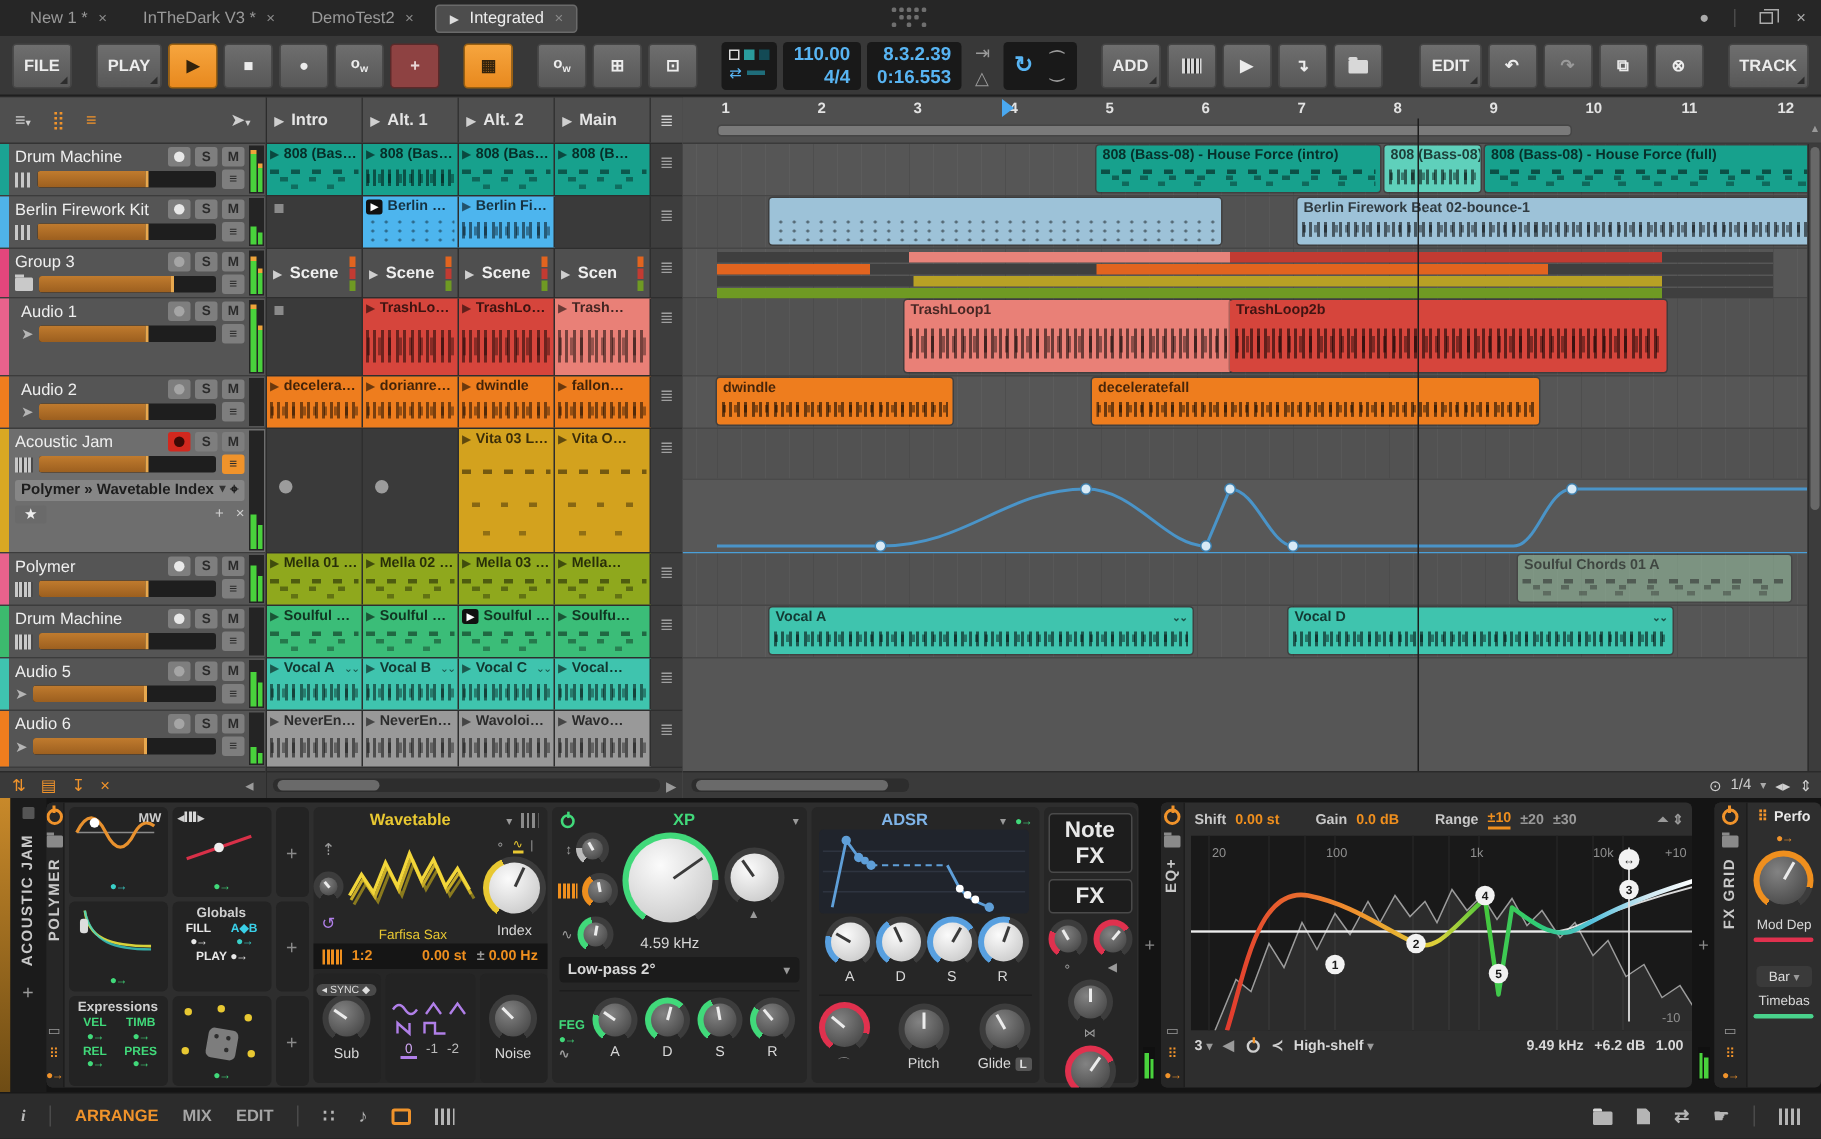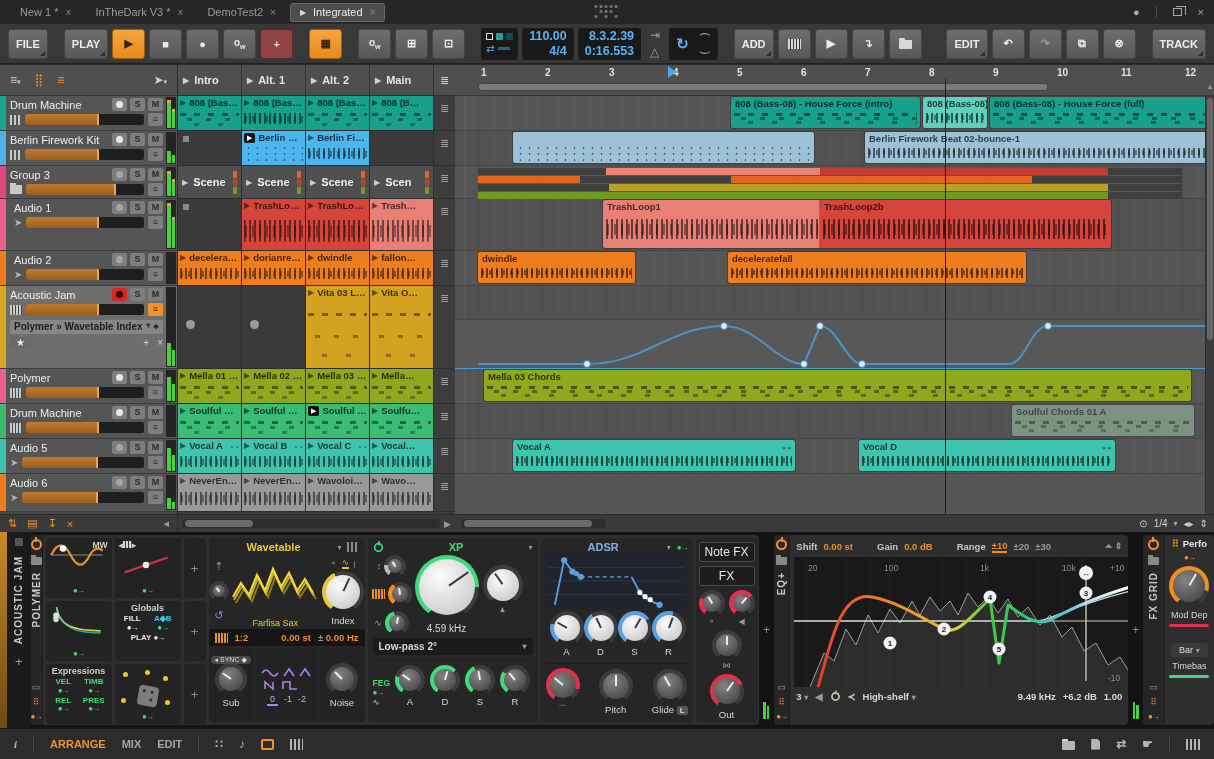--- a/index.html
+++ b/index.html
@@ -206,21 +206,21 @@
 .feglab{color:#41d97a;font-size:8.5px;font-weight:bold;line-height:1.1}
 .kcol{display:flex;flex-direction:column;align-items:center;gap:1px}
 
 .envcol{width:152px;background:#262626;border-radius:4px;display:flex;flex-direction:column;padding:3px 5px}
 .envt{flex:1;text-align:center;color:#7fb4e8;font-weight:bold;font-size:11px}
 .envknobs{display:flex;justify-content:space-between;padding:2px 4px}
 .envbot{display:flex;align-items:center;justify-content:space-between;margin-top:4px;padding-top:4px;border-top:1px solid #1d1d1d}
 .lbadge{background:#555;border-radius:2px;font-size:8px;padding:0 3px;color:#ddd}
 
 .outcol{width:62px;background:#262626;border-radius:4px;display:flex;flex-direction:column;align-items:center;gap:4px;padding:4px 3px}
-.fxbtn{width:100%;background:#1d1d1d;border:1px solid #4a4a4a;border-radius:3px;color:#e8e8e8;font-size:12px;font-weight:normal;text-align:center;padding:2px 0}
+.fxbtn{width:100%;background:#1d1d1d;border:1px solid #4a4a4a;border-radius:3px;color:#e8e8e8;font-size:15px;font-weight:bold;text-align:center;padding:2px 0}
 .devgap{width:15px;display:flex;flex-direction:column;align-items:center;justify-content:center;color:#8a8a8a;font-size:12px;position:relative}
 .mmet{position:absolute;bottom:8px;width:8px;height:22px;background:#101010;display:flex;gap:1px;align-items:flex-end;padding:1px}
 .mmet i{flex:1;background:#49d23c;height:85%}
 
 .eqbody{width:338px;display:flex;flex-direction:column;padding:3px 4px}
 .eqhead{display:flex;align-items:center;gap:6px;font-size:9.5px;font-weight:bold;padding:2px 2px 4px}
 .glab{color:#c8c8c8}
 .rsel{color:#9a9a9a}
 .rsel.sel{color:#ef8f1e;border-bottom:2px solid #ef8f1e}
 .eqicons{margin-left:auto;color:#9a9a9a;font-size:9px}
@@ -1085,28 +1085,20 @@
     <path d="M23,44 H132 C190,44 215,6 269,6 C302,6 322,44 349,44 L365,6 C382,6 392,44 407,44 H554 C570,44 576,6 593,6 H750" fill="none" stroke="#4a94c8" stroke-width="2"></path>
     <g fill="#d8eaf6" stroke="#3d7fad">
       <circle cx="132" cy="44" r="3.5"></circle>
                   <circle cx="269" cy="6" r="3.5"></circle>
                   <circle cx="349" cy="44" r="3.5"></circle>
                   <circle cx="365" cy="6" r="3.5"></circle>
                   <circle cx="407" cy="44" r="3.5"></circle>
                   <circle cx="593" cy="6" r="3.5"></circle>
     </g>
   </svg></div>
-          </div>
-          <div class="arow" style="height:35px;">
-            <div class="aclip c-olive" style="left:29px;width:707px;height:31px">
-              <div class="albl">
-                <span>Mella 03 Chords</span>
-              </div>
-              <div class="apat p-notes"></div>
-            </div>
           </div>
           <div class="arow alt" style="height:35px;">
             <div class="aclip c-greenf fad" style="left:557px;width:182px;height:31px">
               <div class="albl">
                 <span>Soulful Chords 01 A</span>
               </div>
               <div class="apat p-notes"></div>
             </div>
           </div>
           <div class="arow" style="height:35px;">

